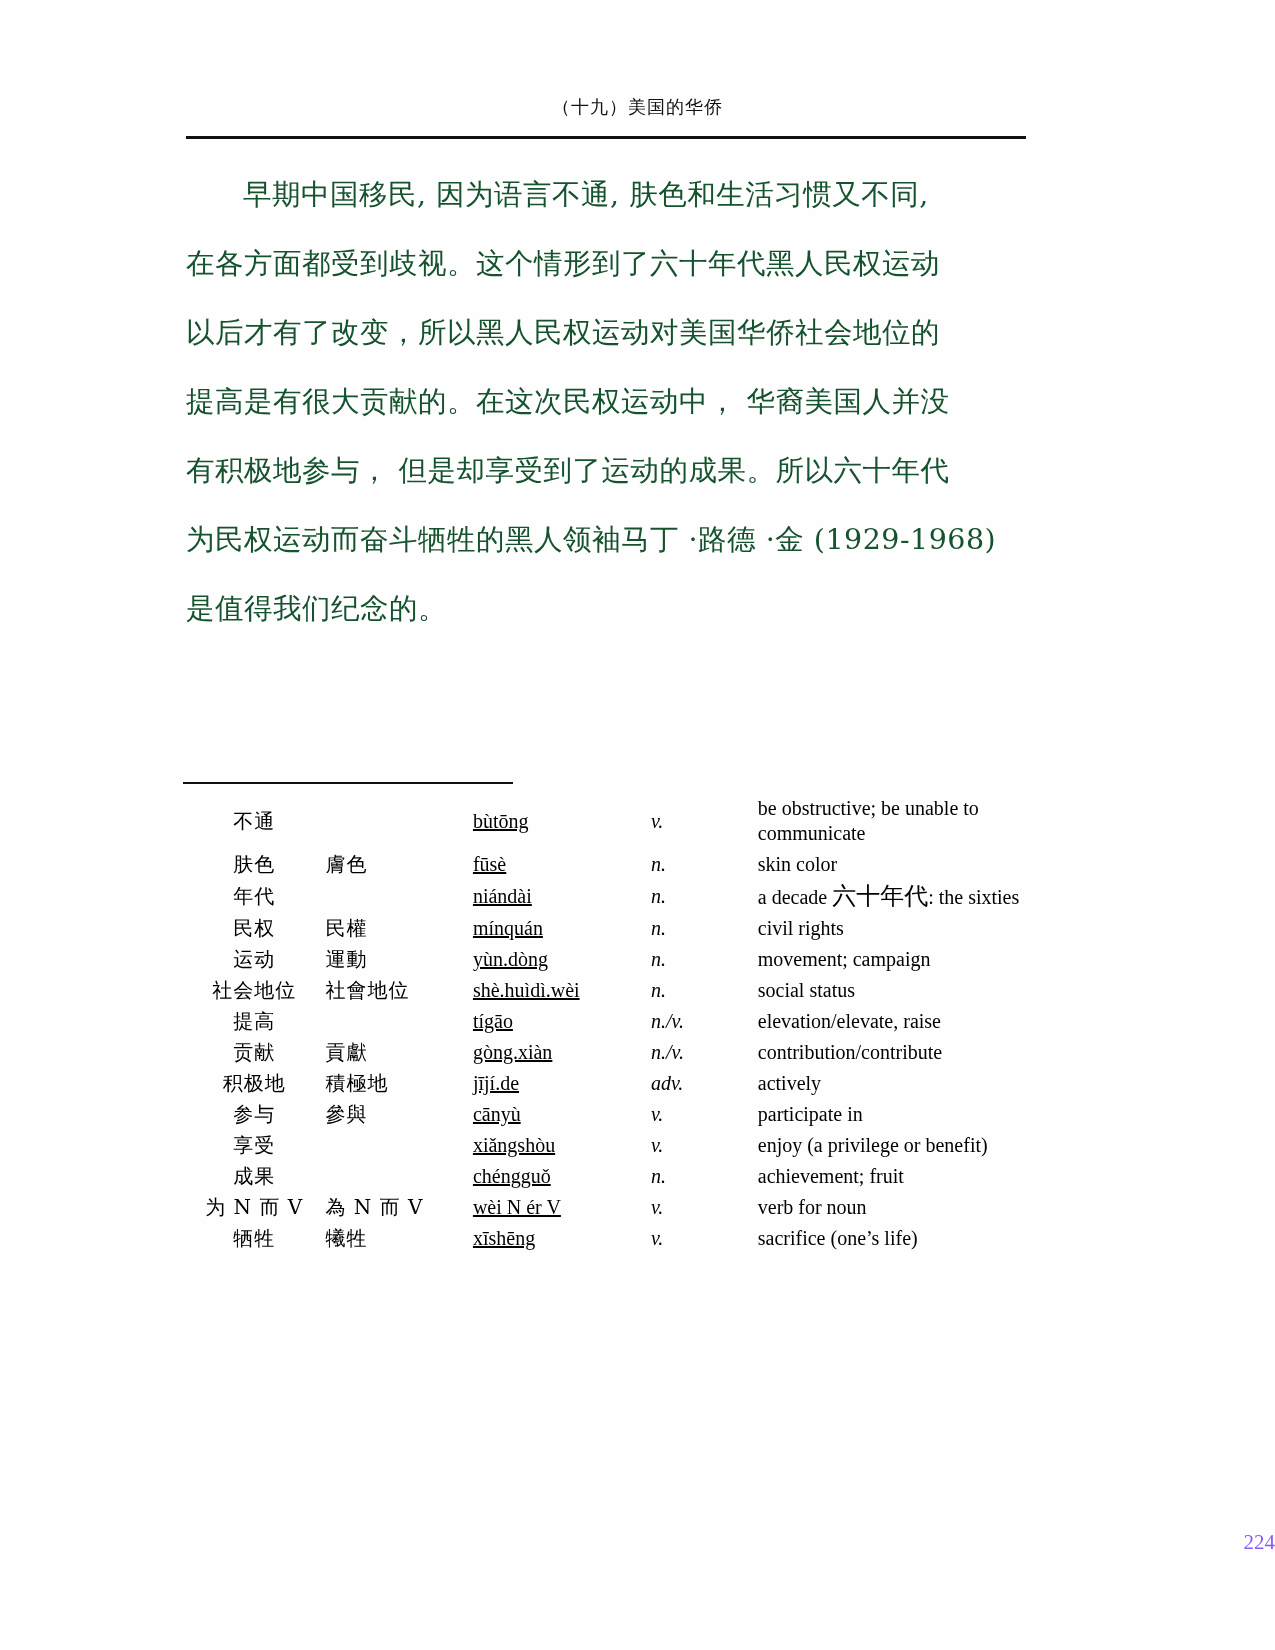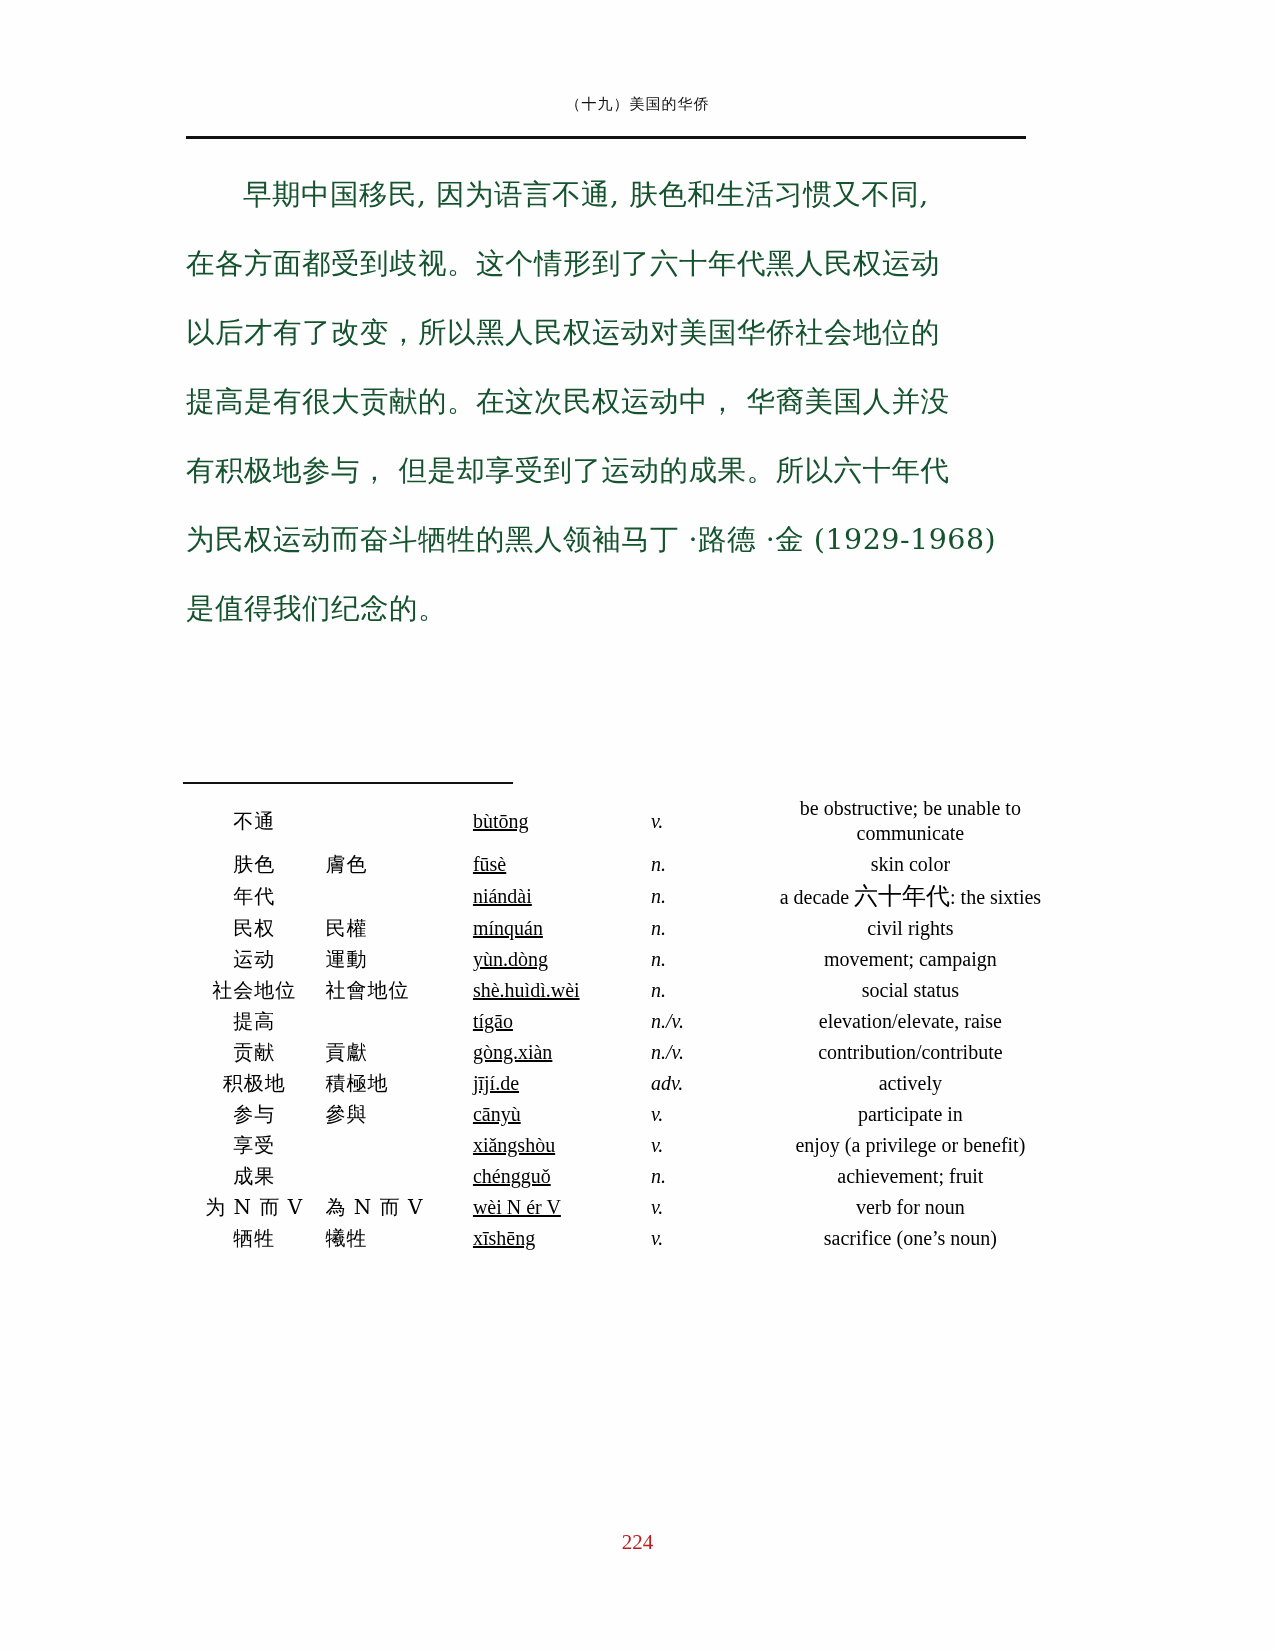--- a/index.html
+++ b/index.html
@@ -25,21 +25,21 @@
   
   .header-area {
     position: absolute;
     left: 0;
     top: 95px;
     width: 1275px;
     text-align: center;
   }
   .header-title {
     font-family: "DejaVu Serif", "Liberation Serif", serif;
-    font-size: 15px;
+    font-size: 18px;
     letter-spacing: 1px;
     color: #111;
     display: inline-block;
   }
   .header-rule {
     position: absolute;
     left: 186px;
     top: 136px;
     width: 840px;
     height: 3px;
@@ -112,37 +112,36 @@
     width: 105px;
     font-family: "Liberation Serif", "DejaVu Serif", serif;
     font-size: 21px;
     font-style: italic;
   }
   .c-def {
     font-family: "Liberation Serif", "DejaVu Serif", serif;
     font-size: 21px;
     line-height: 26px;
     width: 300px;
-    text-align: center;
   }
   .c-def .cn {
     font-family: Liberation Sans, sans-serif;
     font-size: 24px;
   }
 
   
   .page-number {
     position: absolute;
     left: 0;
     top: 1530px;
     width: 1275px;
-    text-align: center;
-    font-family: "Liberation Serif", "DejaVu Serif", serif;
-    font-size: 21px;
-    color: #b91c1c;
+    text-align: right;
+    font-family: "Liberation Serif", "DejaVu Serif", serif;
+    font-size: 21px;
+    color: #8b5cf6;
   }
 </style>
 </head>
 <body>
 
 <div class="page">
 
   <div class="header-area">
     <span class="header-title">（十九）美国的华侨</span>
   </div>
@@ -266,21 +265,21 @@
         <td class="c-pinyin">wèi N ér V</td>
         <td class="c-pos">v.</td>
         <td class="c-def">verb for noun</td>
       </tr>
 
       <tr>
         <td class="c-simp">牺牲</td>
         <td class="c-trad">犧牲</td>
         <td class="c-pinyin">xīshēng</td>
         <td class="c-pos">v.</td>
-        <td class="c-def">sacrifice (one’s noun)</td>
+        <td class="c-def">sacrifice (one’s life)</td>
       </tr>
 
     </tbody>
   </table>
 
   <div class="page-number">224</div>
 
 </div>
 
 </body></html>

